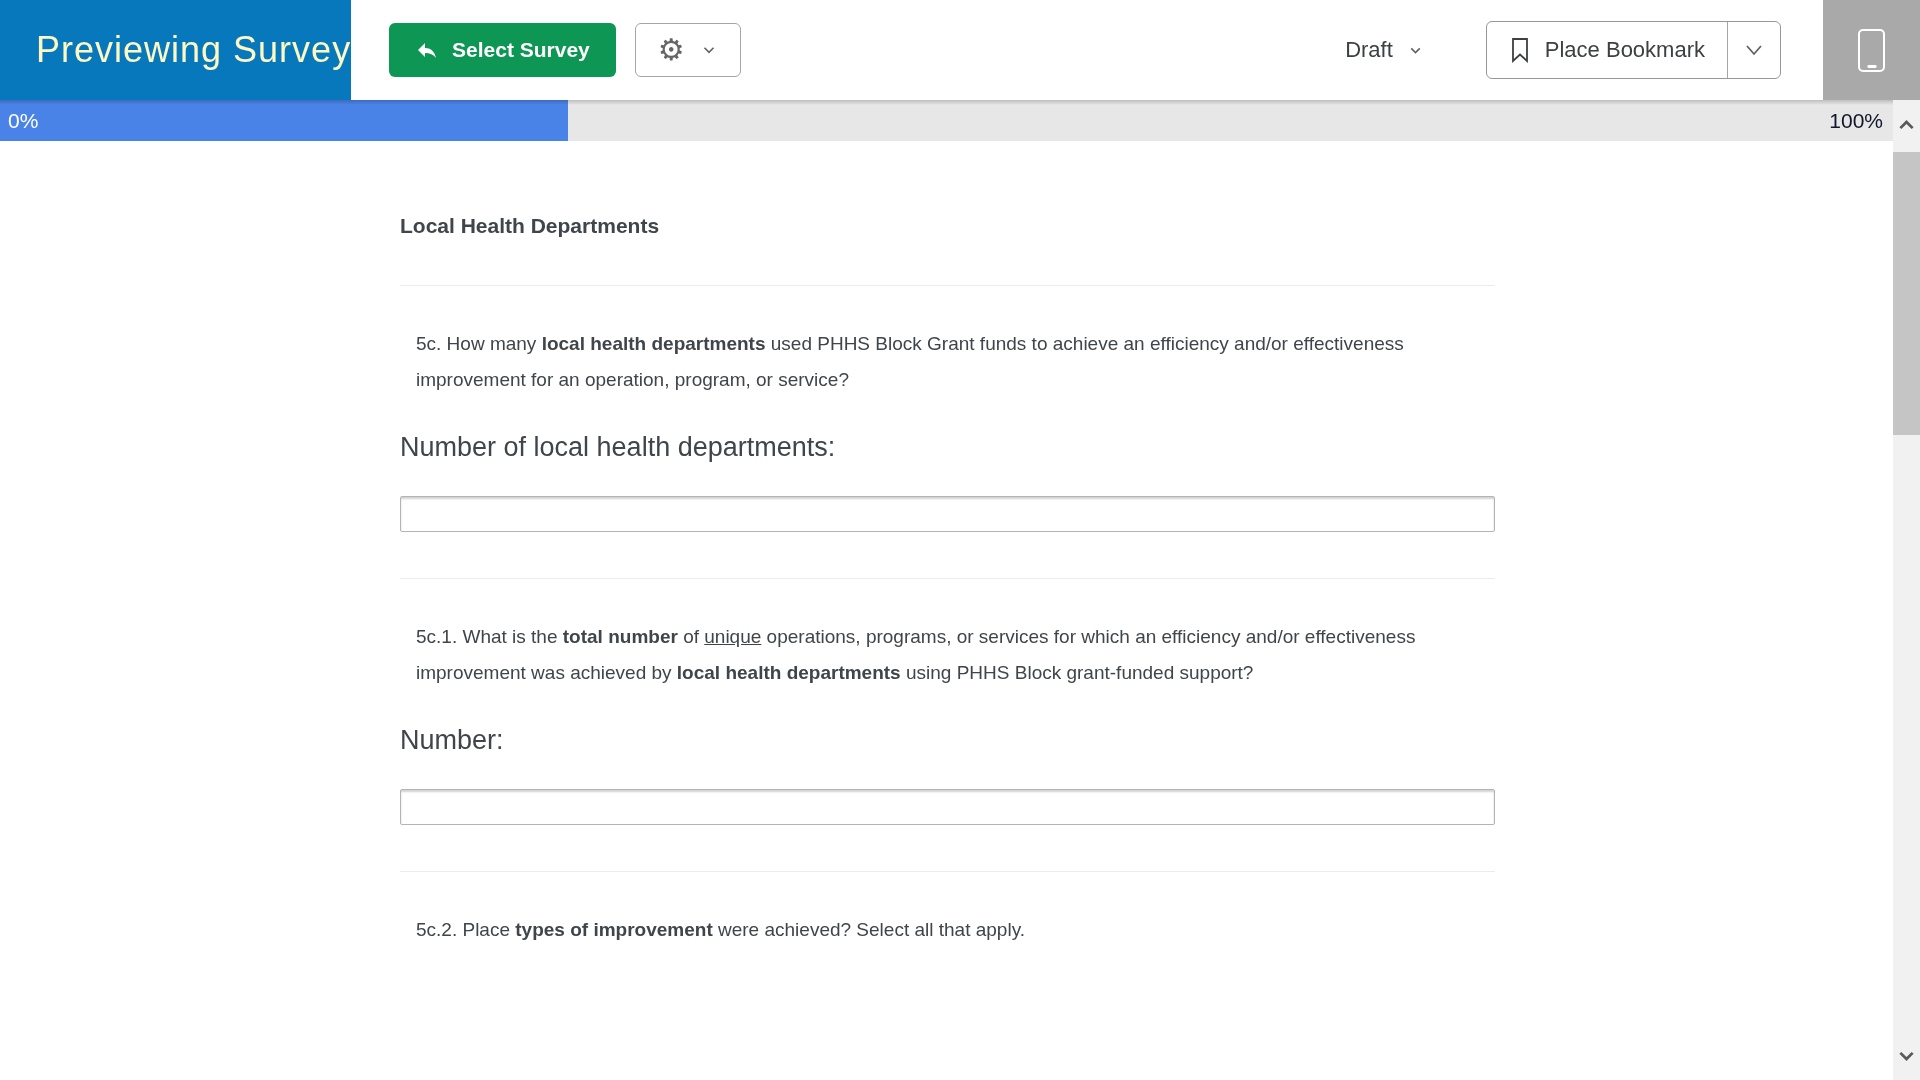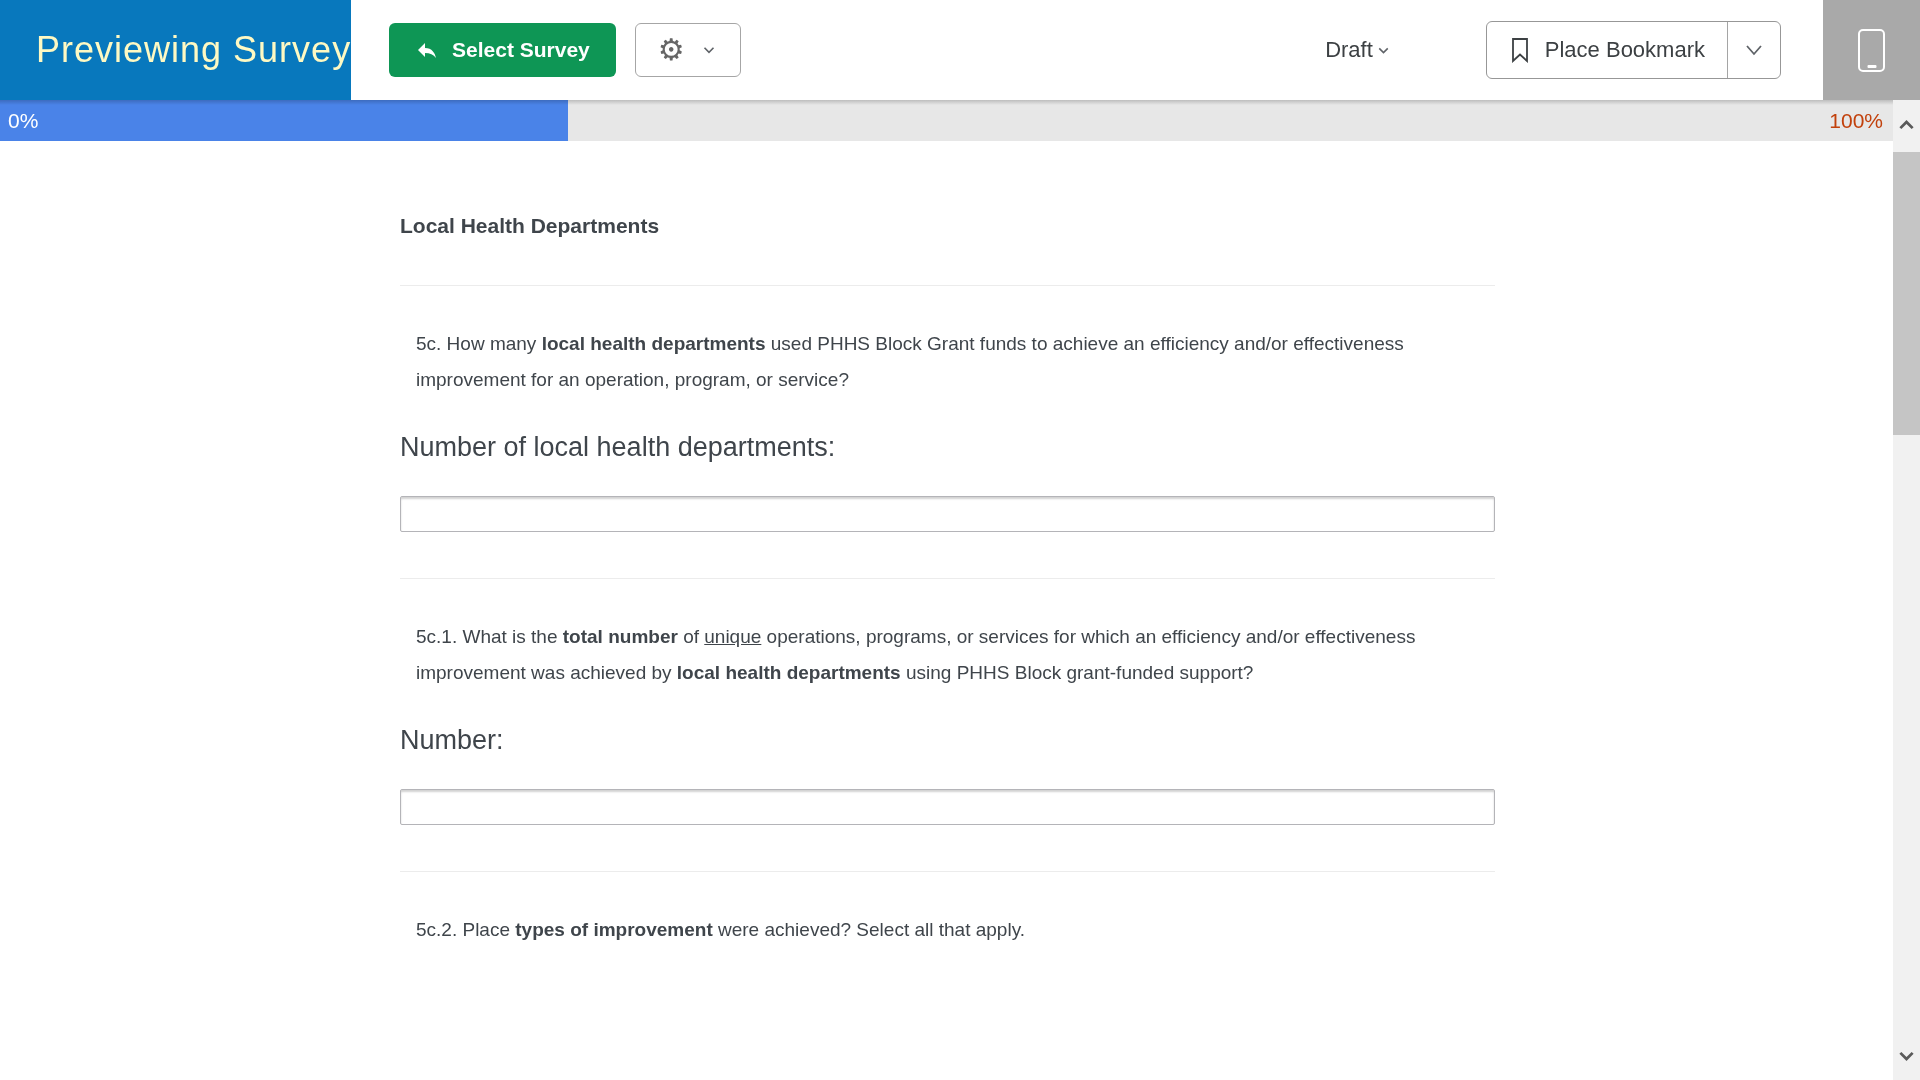--- a/index.html
+++ b/index.html
@@ -24,43 +24,43 @@
 
   .gear-btn {
     margin-left: 19px; height: 54px; width: 106px; flex: none;
     background: #fff; border: 1px solid #a6a6a6; border-radius: 6px;
     display: flex; align-items: center; justify-content: center; gap: 15px; cursor: pointer;
   }
   .gear-glyph { font-family: "DejaVu Sans", sans-serif; font-size: 30px; color: #666; line-height: 1; }
 
   .spacer { flex: 1; }
 
-  .draft-wrap { display: flex; align-items: center; gap: 2px; font-size: 22px; color: #3c4043; margin-right: 62px; cursor: pointer; }
+  .draft-wrap { display: flex; align-items: center; gap: 14px; font-size: 22px; color: #3c4043; margin-right: 62px; cursor: pointer; }
 
   .bookmark-btn {
     display: flex; align-items: stretch; height: 58px; margin-right: 42px;
-    border: 1px solid #979797; border-radius: 6px; background: #fff; overflow: hidden; cursor: pointer; margin-left: 32px;
+    border: 1px solid #979797; border-radius: 6px; background: #fff; overflow: hidden; cursor: pointer;
   }
   .bookmark-main { display: flex; align-items: center; gap: 14px; padding: 0 22px; font-size: 22px; color: #3c4043; }
   .bookmark-sep { width: 1px; background: #a5a5a5; }
   .bookmark-chev { width: 52px; display: flex; align-items: center; justify-content: center; }
 
   .device-panel { width: 97px; height: 100%; background: #a9a9a9; flex: none; display: flex; align-items: center; justify-content: center; }
   .phone-icon { width: 27px; height: 43px; border: 2px solid #fff; border-radius: 5px; position: relative; }
   .phone-icon::after { content: ""; position: absolute; bottom: 2px; left: 50%; transform: translateX(-50%); width: 9px; height: 3px; background: #fff; border-radius: 1px; }
 
   .chev { color: #5f6368; }
 
   
   .progress-row { position: relative; height: 41px; margin-right: 27px; background: #e7e7e7; }
   .progress-row::before { content: ""; position: absolute; top: 0; left: 0; right: 0; height: 5px;
     background: linear-gradient(rgba(0,0,0,0.18), rgba(0,0,0,0)); z-index: 3; pointer-events: none; }
   .progress-fill { position: absolute; left: 0; top: 0; bottom: 0; width: 30%; background: #4a83e8; }
   .progress-min { position: absolute; left: 8px; top: 50%; transform: translateY(-50%); color: #fff; font-size: 21px; z-index: 2; }
-  .progress-max { position: absolute; right: 10px; top: 50%; transform: translateY(-50%); color: #c2410c; font-size: 21px; z-index: 2; }
+  .progress-max { position: absolute; right: 10px; top: 50%; transform: translateY(-50%); color: #0f172a; font-size: 21px; z-index: 2; }
 
   
   .scrollbar { position: absolute; top: 100px; right: 0; bottom: 0; width: 27px; background: #f1f1f1; z-index: 5; }
   .sb-up { height: 50px; display: flex; align-items: center; justify-content: center; color: #5a5a5a; cursor: pointer; }
   .sb-thumb { position: absolute; top: 52px; left: 0; right: 0; height: 283px; background: #c5c5c5; cursor: pointer; }
   .sb-down { position: absolute; bottom: 14px; left: 0; right: 0; display: flex; justify-content: center; color: #5a5a5a; cursor: pointer; }
 
   
   .content { height: 826px; margin-right: 27px; background: #fff; overflow: hidden; }
   .survey { width: 1095px; margin-left: 400px; padding-top: 72px; }

